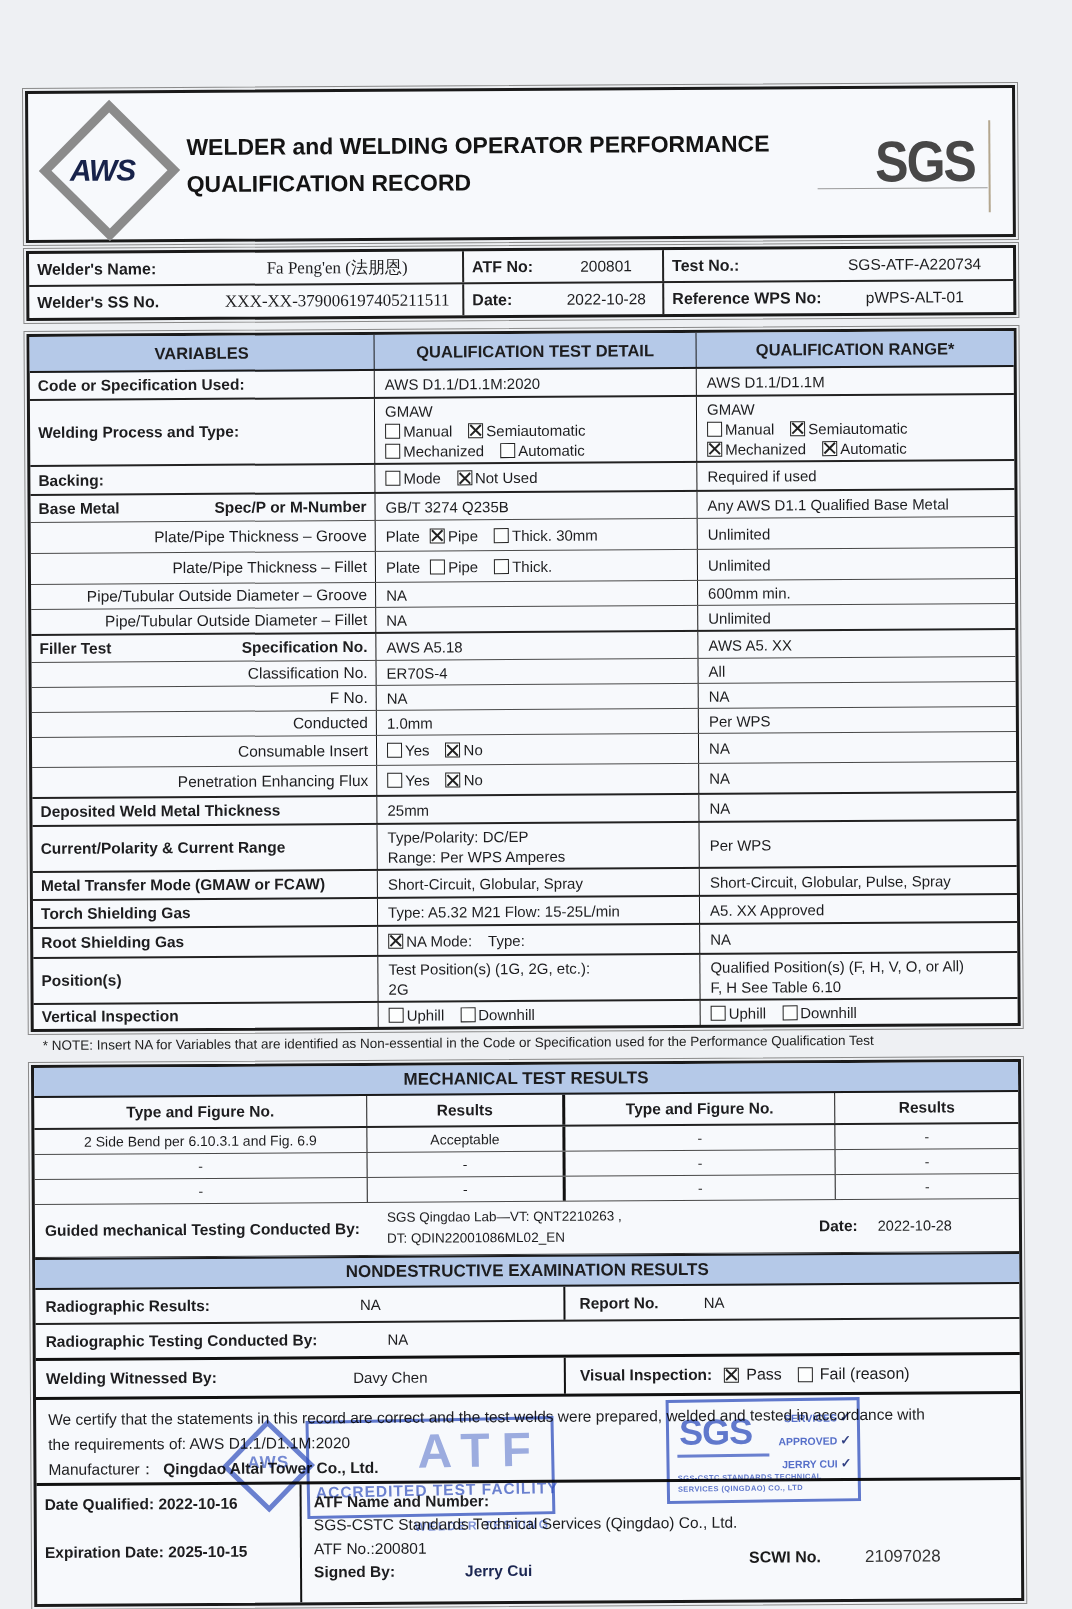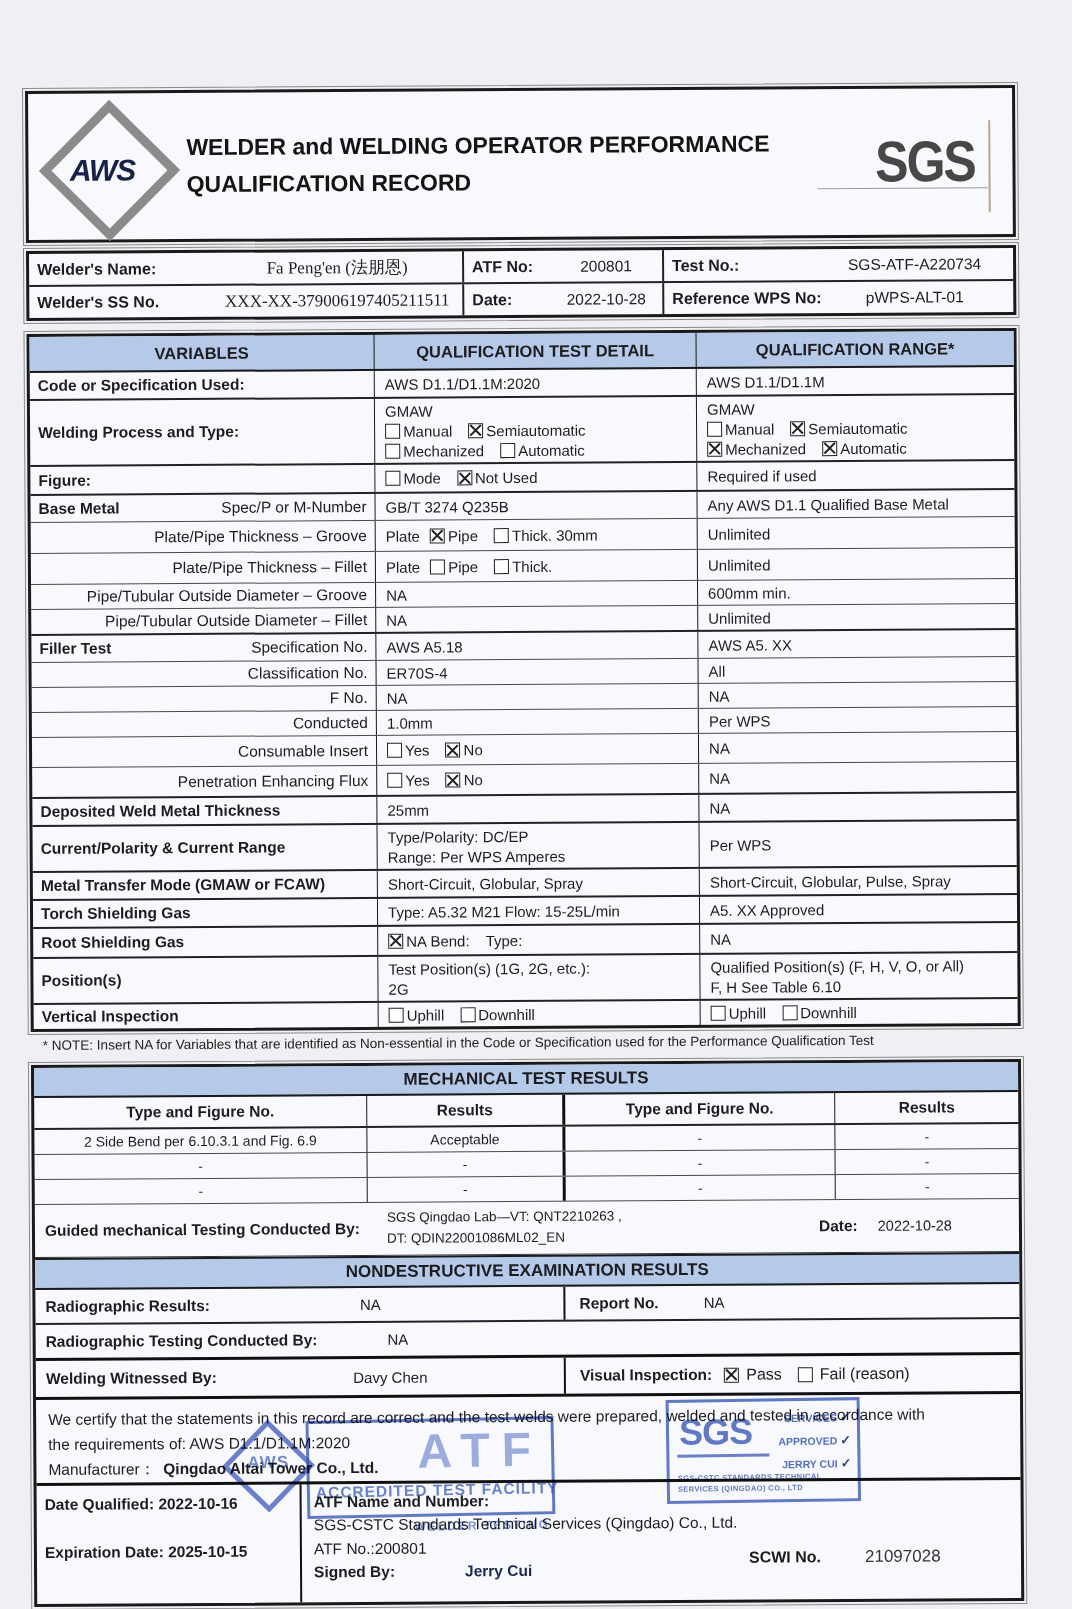--- a/index.html
+++ b/index.html
@@ -35,21 +35,21 @@
   .vars-box{margin-top:13px;}
   .v-header{display:grid;grid-template-columns:345px 322px 1fr;background:#b5c9e8;border-bottom:2px solid #1a1a1a;height:34px;}
   .v-header > div{display:flex;align-items:center;justify-content:center;font-weight:bold;font-size:16.5px;border-right:1px solid #1a1a1a;}
   .v-header > div:last-child{border-right:none;}
   .v-row{display:grid;grid-template-columns:345px 322px 1fr;border-top:1px solid #4a4a4a;}
   .v-row.group{border-top:2px solid #222;}
   .v-row:first-child{border-top:none;}
   .v-label{padding:2px 8px;display:flex;align-items:center;border-right:1px solid #1a1a1a;font-size:15.5px;box-sizing:border-box;}
   .v-label .lab-l{font-weight:bold;}
   .v-label.split{justify-content:space-between;}
-  .v-label.split .lab-r{font-weight:normal;}
+  .v-label.split .lab-r{font-weight:bold;}
   .v-label.sub{justify-content:flex-end;}
   .v-label.sub .lab-r{font-weight:normal;}
   .v-cell{padding:2px 10px;display:flex;flex-direction:column;justify-content:center;border-right:1px solid #1a1a1a;font-size:15px;box-sizing:border-box;}
   .v-cell:last-child{border-right:none;}
   .v-line{display:flex;align-items:center;min-height:20px;}
   .pair{display:inline-flex;align-items:center;margin-right:16px;}
   .pair:last-child{margin-right:0;}
   .seg-t{margin-right:10px;}
   .seg-t:last-child{margin-right:0;}
   .cb{position:relative;display:inline-block;width:13px;height:13px;border:1.5px solid #222;margin-right:3px;flex:0 0 auto;box-sizing:content-box;background:#fdfefe;}
@@ -233,21 +233,21 @@
                 </span>
                 <span class="pair">
                   <span class="cb on"></span>
                   <span>Automatic</span>
                 </span>
               </div>
             </div>
           </div>
           <div class="v-row group" style="min-height: 27px;">
             <div class="v-label">
-              <span class="lab-l">Figure:</span>
+              <span class="lab-l">Backing:</span>
             </div>
             <div class="v-cell">
               <div class="v-line">
                 <span class="pair">
                   <span class="cb"></span>
                   <span>Mode</span>
                 </span>
                 <span class="pair">
                   <span class="cb on"></span>
                   <span>Not Used</span>
@@ -521,21 +521,21 @@
             </div>
           </div>
           <div class="v-row group" style="min-height: 28px;">
             <div class="v-label">
               <span class="lab-l">Root Shielding Gas</span>
             </div>
             <div class="v-cell">
               <div class="v-line">
                 <span class="pair">
                   <span class="cb on"></span>
-                  <span>NA Bend:</span>
+                  <span>NA Mode:</span>
                 </span>
                 <span class="seg-t">Type:</span>
               </div>
             </div>
             <div class="v-cell">
               <div class="v-line">
                 <span class="seg-t">NA</span>
               </div>
             </div>
           </div>

